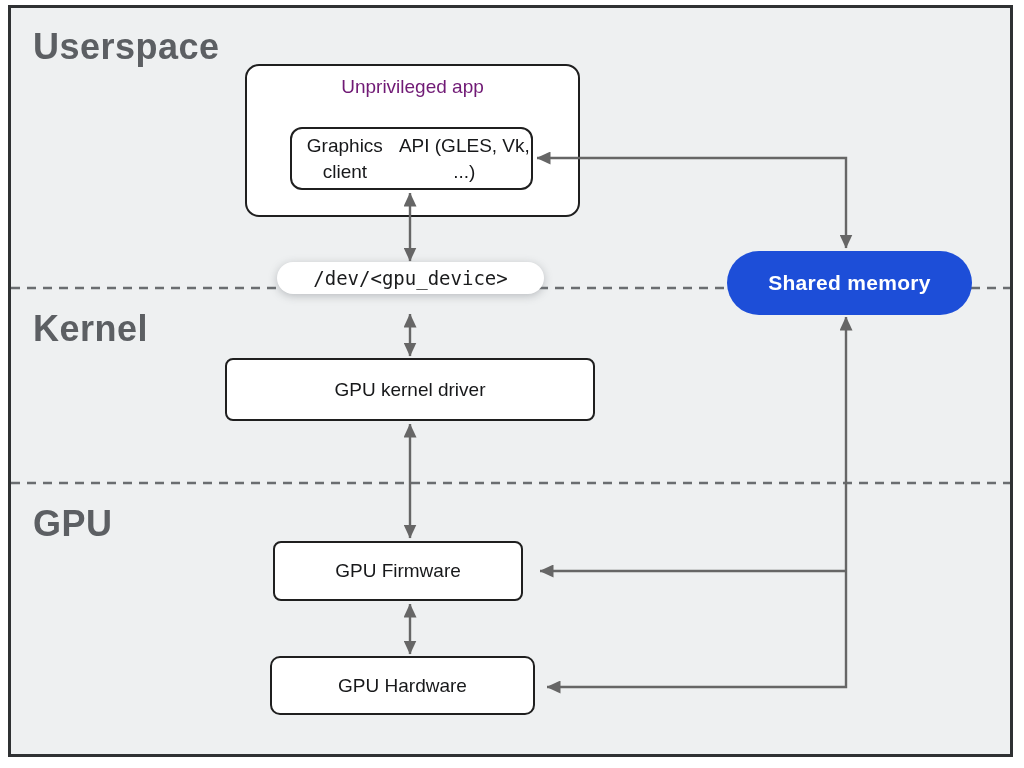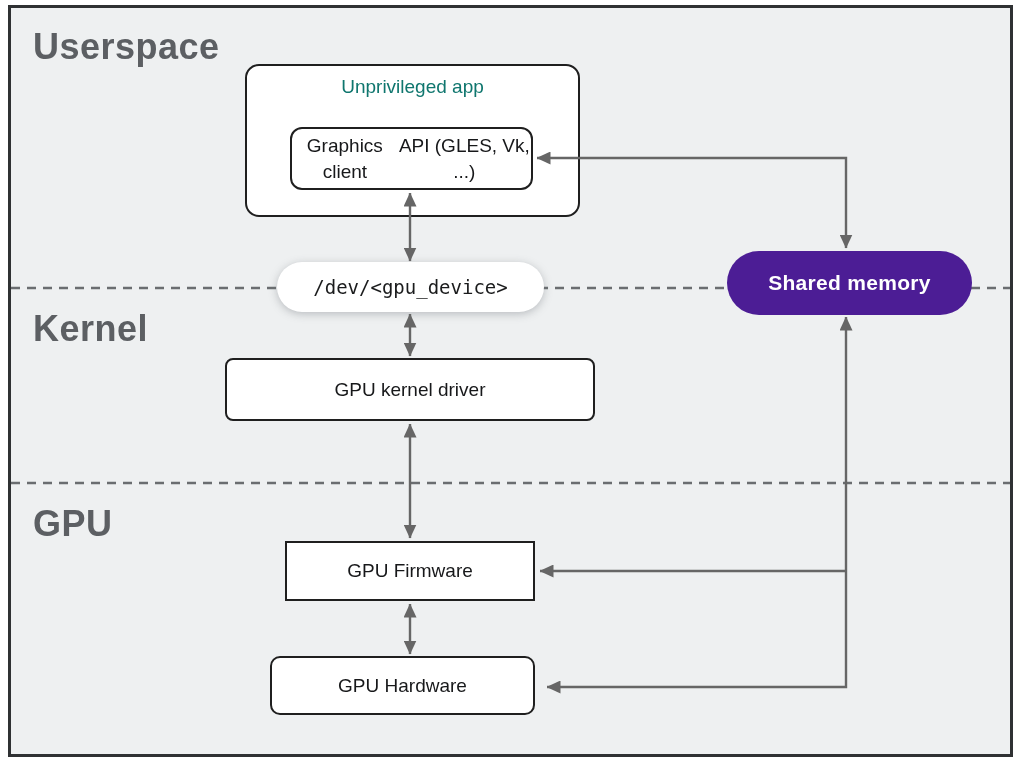--- a/index.html
+++ b/index.html
@@ -58,56 +58,56 @@
     left: 245px; top: 64px;
     width: 335px; height: 153px;
     border-radius: 14px;
     align-items: flex-start;
   }
   .app-title {
     position: absolute;
     top: 10px; left: 0; right: 0;
     text-align: center;
     font-size: 19px;
-    color: #0f766e;
+    color: #701a75;
   }
   .client-box {
     left: 290px; top: 127px;
     width: 243px; height: 63px;
     border-radius: 12px;
     flex-direction: row;
     line-height: 1.35;
   }
   .driver-box   { left: 225px; top: 358px; width: 370px; height: 63px; border-radius: 8px; align-items: center; }
-  .firmware-box { left: 285px; top: 541px; width: 250px; height: 60px; border-radius: 0; }
+  .firmware-box { left: 273px; top: 541px; width: 250px; height: 60px; border-radius: 8px; }
   .hardware-box { left: 270px; top: 656px; width: 265px; height: 59px; border-radius: 10px; }
 
   .dev-pill {
     position: absolute;
     z-index: 2;
     left: 277px; top: 262px;
-    width: 267px; height: 50px;
+    width: 267px; height: 32px;
     box-sizing: border-box;
     background: #ffffff;
     border-radius: 25px;
     box-shadow: 0 2px 8px rgba(120,125,130,0.45);
     display: flex;
     align-items: center;
     justify-content: center;
     font-family: "DejaVu Sans Mono", monospace;
     font-size: 19px;
     color: #1a1b1c;
   }
   .shared-pill {
     position: absolute;
     z-index: 2;
     left: 727px; top: 251px;
     width: 245px; height: 64px;
     box-sizing: border-box;
-    background: #4c1d95;
+    background: #1d4ed8;
     border-radius: 32px;
     display: flex;
     align-items: center;
     justify-content: center;
     font-size: 21px;
     font-weight: bold;
     color: #ffffff;
     letter-spacing: 0.3px;
   }
   .conn { stroke: #666666; stroke-width: 2.4; fill: none; }

